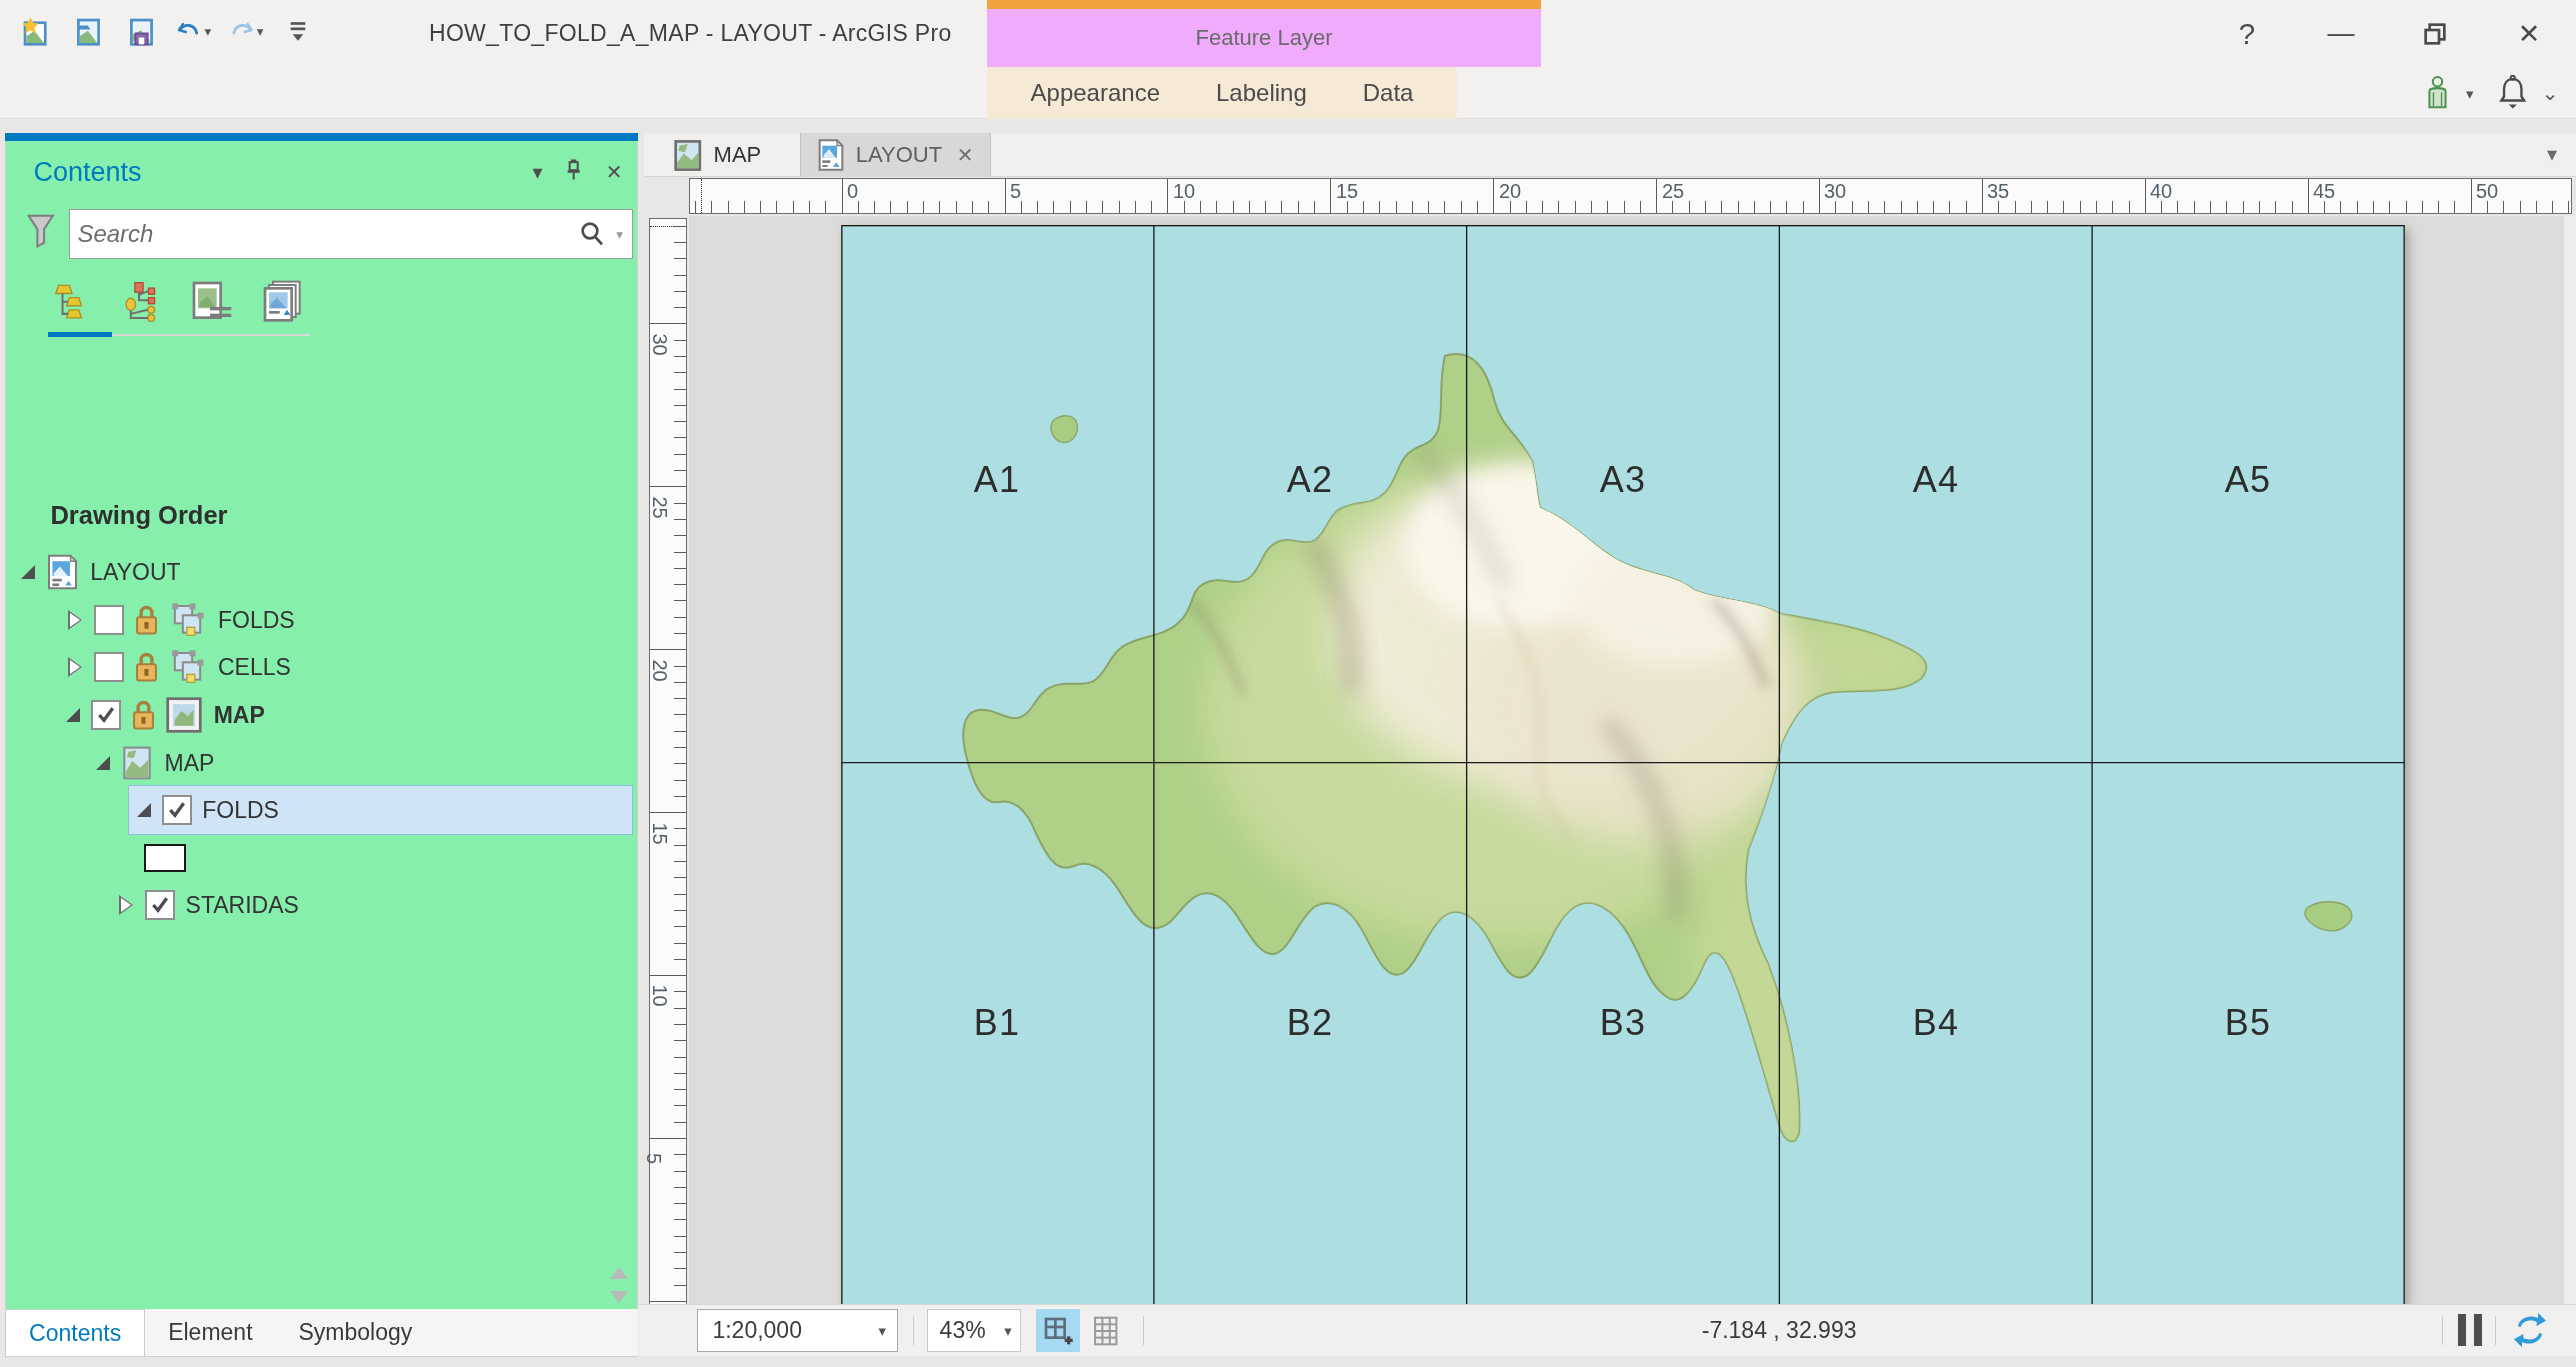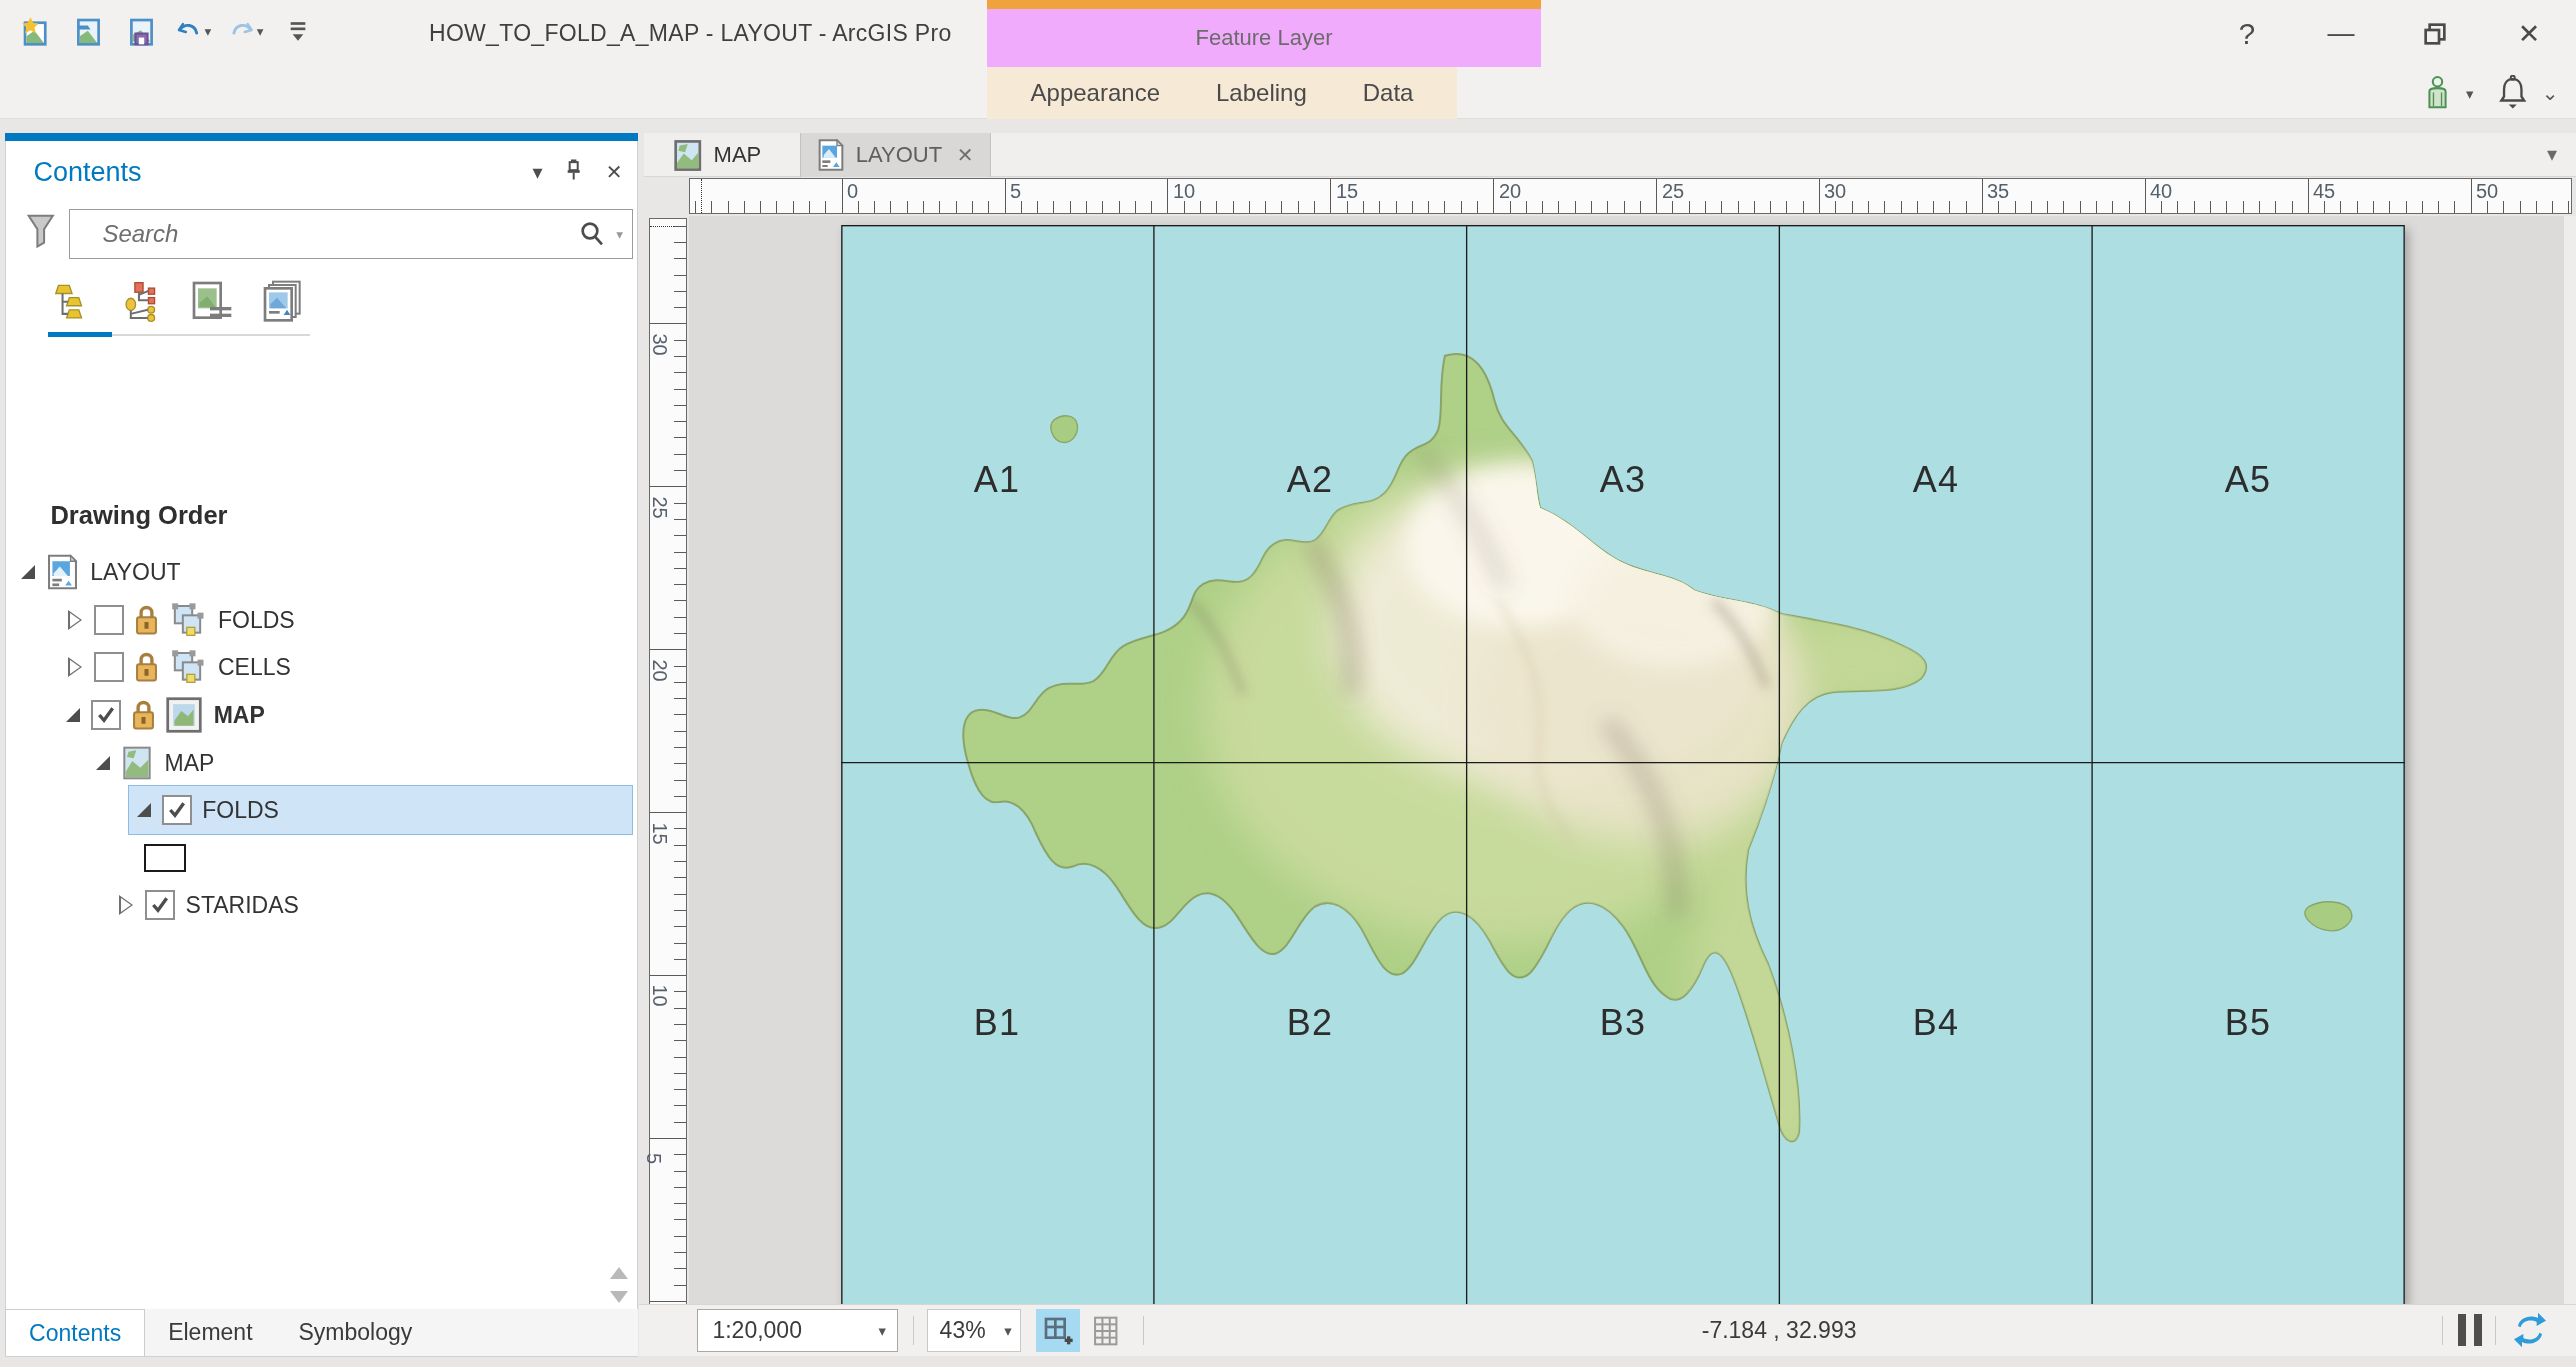--- a/index.html
+++ b/index.html
@@ -31,31 +31,31 @@
     padding:0 32px;cursor:pointer;}
   .rtab.active{background:#0079c1;color:#fff;width:160px;padding:0;}
   #ctx-tabs{position:absolute;left:987px;top:0;width:470px;height:52px;background:#f6e9d5;
     display:flex;align-items:center;justify-content:center;gap:0;}
   #ctx-tabs .rtab{padding:0 28px;}
   #account{position:absolute;right:17.4px;top:0;height:52px;display:flex;align-items:center;gap:14.8px;}
   #account .acc-name{font-size:22px;color:#3e3e3e;white-space:nowrap;}
   #account .acc-caret{font-size:14.8px;color:#555;}
 
   
-  #contents-panel{position:absolute;left:5.4px;top:133px;width:633px;height:1224px;background:#ffffff;
+  #contents-panel{position:absolute;left:5.4px;top:133px;width:633px;height:1224px;background:#86efac;
     border:1.3px solid #d2d0cf;border-top:none;}
   #cp-bluestrip{position:absolute;left:-1.3px;top:0;width:633px;height:8px;background:#0079c1;}
   #cp-header{position:absolute;left:0;top:8px;width:100%;height:62px;display:flex;align-items:center;}
   #cp-title{font-size:27px;color:#0079c1;margin-left:27px;}
   #cp-header-icons{margin-left:auto;margin-right:14.8px;display:flex;align-items:center;gap:23px;}
   .cp-hicon{font-size:20px;color:#4f4f4f;cursor:pointer;}
   #cp-search-row{position:absolute;left:0;top:72px;width:100%;height:56px;display:flex;align-items:center;}
   #search-box{position:absolute;left:63px;top:4px;width:564px;height:50px;background:#fff;
     border:1.3px solid #9b9b9b;display:flex;align-items:center;}
-  #search-box .ph{font-style:italic;color:#6e6e6e;font-size:24px;margin-left:32px;flex:1;}
+  #search-box .ph{font-style:italic;color:#6e6e6e;font-size:24px;margin-left:7px;flex:1;}
   #cp-toolbar{position:absolute;left:0;top:138px;width:100%;height:60px;display:flex;align-items:center;gap:27px;padding-left:42px;}
   .cp-tool{width:44px;height:44px;display:flex;align-items:center;justify-content:center;cursor:pointer;}
   #cp-tool-underline{position:absolute;left:42px;top:201px;width:262px;height:2px;background:#d8d8d8;}
   #cp-tool-indicator{position:absolute;left:42px;top:199px;width:64px;height:4.7px;background:#0079c1;}
   #cp-heading{position:absolute;left:44px;top:368px;font-size:25.5px;font-weight:bold;color:#2f2f2f;}
   #tree{position:absolute;left:0;top:415px;width:100%;}
   .trow{position:absolute;left:0;width:100%;height:48px;display:flex;align-items:center;cursor:pointer;}
   .trow .tlabel{font-size:23px;color:#333;margin-left:10.7px;white-space:nowrap;}
   .trow .tlabel.bold{font-weight:bold;}
   .exp-open{width:0;height:0;border-left:14.8px solid transparent;border-bottom:14.8px solid #4d4d4d;}

